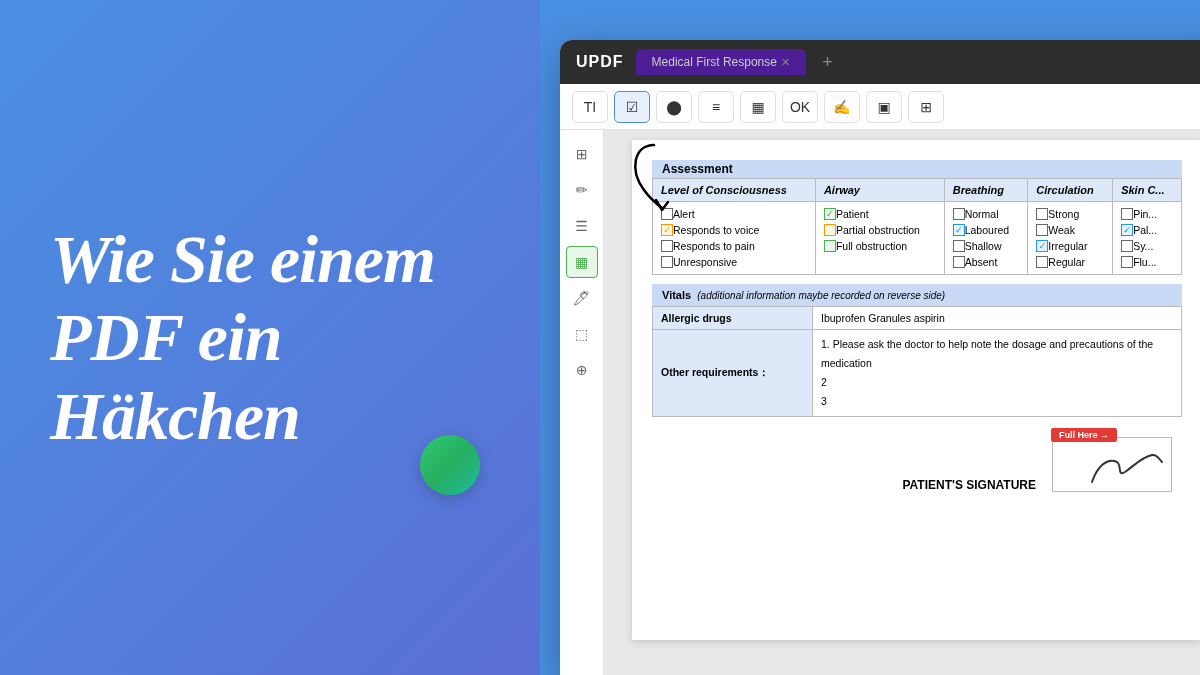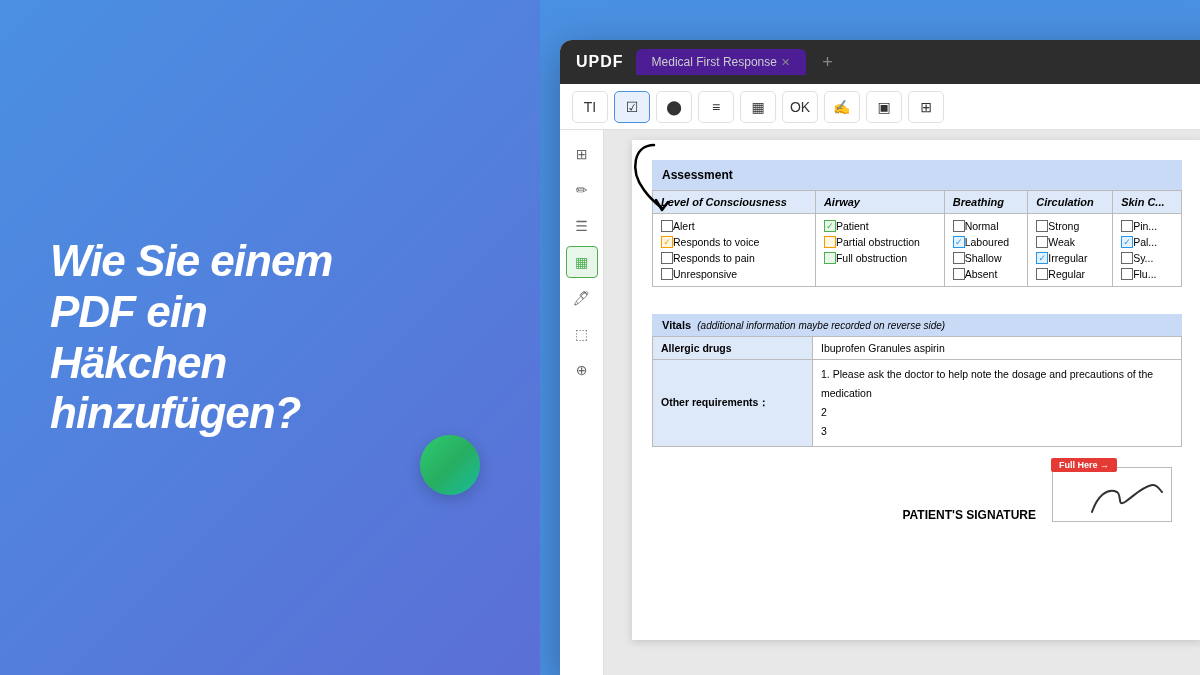--- a/index.html
+++ b/index.html
@@ -17,25 +17,26 @@
       height: 675px;
       background: linear-gradient(135deg, #4a90e2 0%, #5b6fd6 100%);
       display: flex;
       flex-direction: column;
       justify-content: center;
       padding: 60px 50px;
       position: relative;
     }
     .left-panel h1 {
       color: white;
-      font-size: 44px;
+      font-size: 68px;
       font-weight: 800;
       font-style: italic;
       line-height: 1.15;
       letter-spacing: -1px;
+      font-family: Liberation Serif, serif;
     }
     .orb {
       position: absolute;
       bottom: 180px;
       right: 60px;
       width: 60px;
       height: 60px;
       border-radius: 50%;
       background: linear-gradient(135deg, #2ecc71, #27ae60, #1abc9c);
       box-shadow: 0 4px 15px rgba(0,0,0,0.2);
@@ -170,21 +171,21 @@
       width: 570px;
       min-height: 500px;
       box-shadow: 0 2px 8px rgba(0,0,0,0.15);
       padding: 20px;
       font-size: 11px;
     }
 
     
     .section-title {
       background: #c8daf5;
-      padding: 8px 10px;
+      padding: 2px 10px;
       font-weight: 700;
       font-size: 12px;
       margin-bottom: 0;
     }
     .assessment-table {
       width: 100%;
       border-collapse: collapse;
       border: 1px solid #bbb;
     }
     .assessment-table th {
@@ -228,21 +229,21 @@
       color: #ff9800;
     }
     .cb.checked-blue {
       background: #e3f2fd;
       border-color: #2196F3;
       color: #2196F3;
     }
 
     
     .vitals-section {
-      margin-top: 27px;
+      margin-top: 9px;
       border-radius: 16px;
     }
     .vitals-title {
       background: #c8daf5;
       padding: 5px 10px;
       font-size: 11px;
       font-weight: 700;
     }
     .vitals-title em {
       font-style: italic;
@@ -318,21 +319,20 @@
     }
   </style>
 </head>
 <body>
 
 <div class="left-panel">
   <h1>
     <span>Wie Sie einem</span><br>
     <span>PDF ein</span><br>
     <span>Häkchen</span><br>
-    <span>hinzufügen?</span>
   </h1>
   <div class="orb"></div>
 </div>
 
 <div class="right-panel">
   <div class="app-window">
 
     <div class="title-bar">
       <div class="title-bar-logo">
         <span>UPDF</span>

